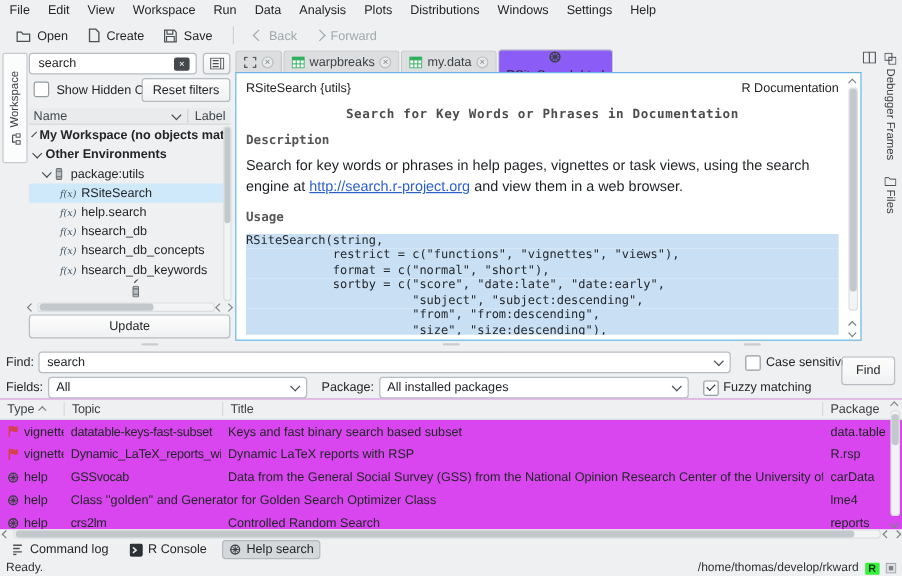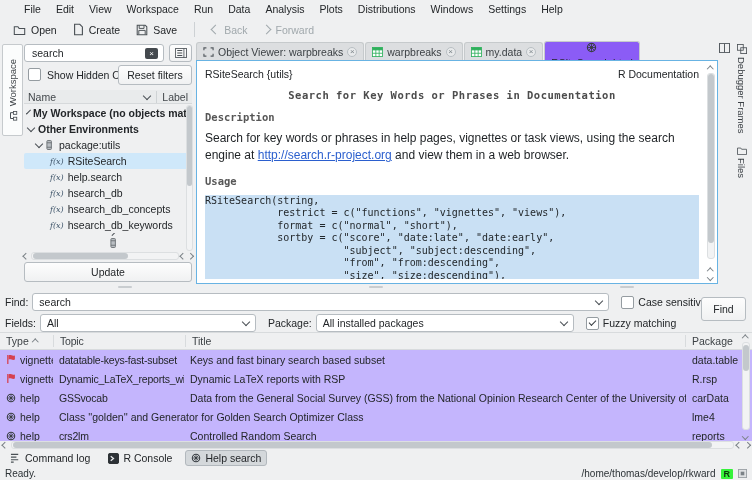--- a/index.html
+++ b/index.html
@@ -1,20 +1,20 @@
 <!DOCTYPE html>
 <html><head>
 <meta charset="utf-8">
 <style>
   html,body{margin:0;padding:0;background:#9c9c9c;}
   #app{position:relative;width:752px;height:480px;background:#eff0f1;overflow:hidden;
        font-family:"Liberation Sans",sans-serif;font-size:10.5px;color:#232629;}
   .abs{position:absolute;}
   
-  .menubar{top:0;left:0;right:0;height:17px;display:flex;align-items:center;padding-left:24px;gap:15px;}
+  .menubar{top:0;left:0;right:0;height:17px;display:flex;align-items:center;padding-left:8px;gap:15px;}
   .menu-item{white-space:nowrap;}
   .toolbar{top:17px;left:0;right:0;height:25px;display:flex;align-items:center;padding-left:6px;gap:2px;}
   .tbtn{display:flex;align-items:center;gap:5px;padding:3px 7px;border-radius:3px;}
   .tbtn.disabled{color:#a0a8ac;}
   .tsep{width:1px;height:15px;background:#cdd1d4;margin:0 8px;}
   .chev{display:inline-block;width:5px;height:5px;border-right:1.3px solid #4a5055;border-bottom:1.3px solid #4a5055;}
   .chev.down{transform:rotate(45deg);margin-top:-2px;}
   .chev.up{transform:rotate(-135deg);margin-top:2px;}
   .chev.right{transform:rotate(-45deg);}
   .chev.left{transform:rotate(135deg);}
@@ -62,21 +62,21 @@
   .doc-p{margin-top:7px;line-height:1.45;font-size:12px;color:#1d2124;}
   a.doclink{color:#2b5fce;text-decoration:underline;}
   .codeblock{margin-top:8px;font-family:"DejaVu Sans Mono",monospace;font-size:10px;color:#23282c;}
   .codeblock div{white-space:pre;height:12.5px;line-height:12.5px;}
   .codeblock div.hl{background:#c9e0f4;}
   .codeblock div.hl-part{background:none;}
   .codeblock div.hl-part span{background:#c9e0f4;}
   
   .lbl{white-space:nowrap;color:#232629;}
   
-  .results{left:0;top:332px;width:752px;height:108px;background:#c4b5fd;border-top:1px solid #d8dbdd;}
+  .results{left:0;top:332px;width:752px;height:108px;background:#d946ef;border-top:1px solid #d8dbdd;}
   .rhead{display:flex;height:16px;align-items:center;background:#eff0f1;border-bottom:1px solid #d8dbdd;color:#3c4145;}
   .rrow{display:flex;height:19px;align-items:center;}
   .cell{padding-left:6px;overflow:hidden;white-space:nowrap;box-sizing:border-box;}
   .c-type{width:53px;flex:none;display:flex;align-items:center;gap:4px;}
   .c-topic{width:131px;flex:none;letter-spacing:-0.2px;}
   .c-title{flex:1;}
   .c-pkg{width:66px;flex:none;}
   .hdiv{border-left:1px solid #d8dbdd;height:12px;}
   
   .bottombar{left:0;top:450px;width:752px;height:16px;display:flex;align-items:center;gap:8px;padding-left:5px;box-sizing:border-box;}
@@ -251,21 +251,20 @@
     <span>Update</span>
   </div>
 
   <div class="abs tabbar">
     <div class="tab">
       <span>
           <svg width="11" height="10" viewBox="0 0 13 12">
             <path d="M1 4V1h3M9 1h3v3M12 8v3H9M4 11H1V8" fill="none" stroke="#565c61" stroke-width="1.4"></path>
           </svg>
         </span>
-      <span>Object Viewer: warpbreaks</span>
       <span class="tab-close">×</span>
     </div>
     <div class="tab">
       <span>
           <svg width="11" height="10" viewBox="0 0 13 12">
             <rect x="0.5" y="0.5" width="12" height="11" fill="#fff" stroke="#2eb05c"></rect>
             <path d="M0.5 3.5h12M0.5 7.5h12M4.5 0.5v11M8.5 0.5v11" stroke="#2eb05c"></path>
             <rect x="0.5" y="0.5" width="12" height="3" fill="#2eb05c"></rect>
           </svg>
         </span>

